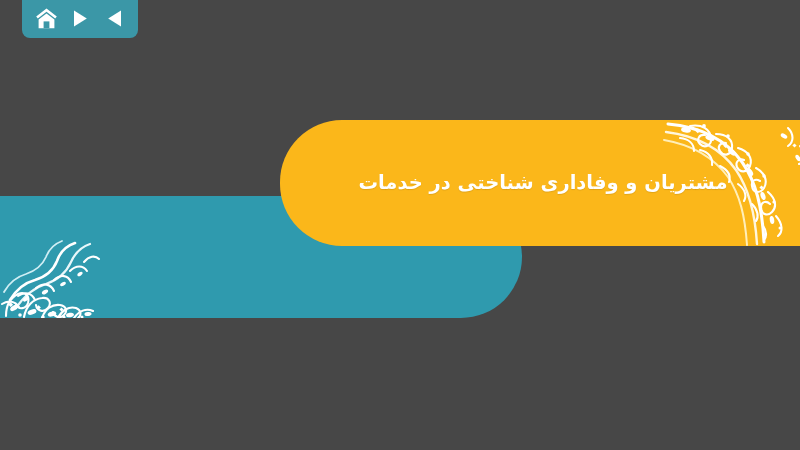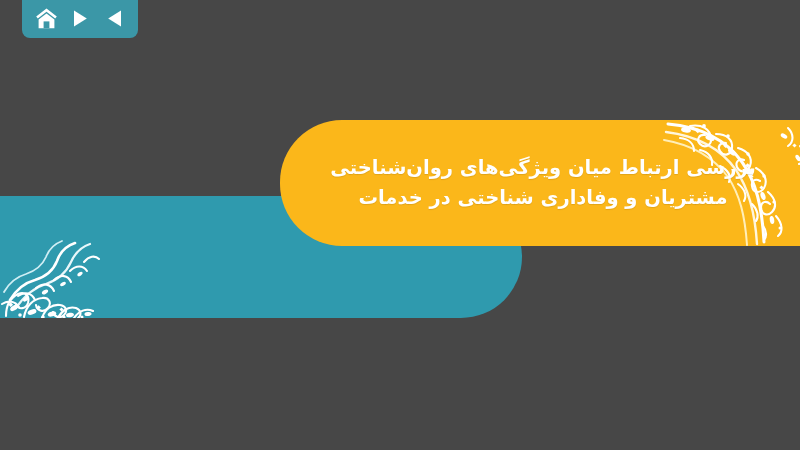--- a/index.html
+++ b/index.html
@@ -241,18 +241,17 @@
         <circle cx="104" cy="56" r="1.7"></circle>
         <circle cx="114" cy="82" r="1.6"></circle>
         <circle cx="120" cy="108" r="1.5"></circle>
         <circle cx="144" cy="14" r="1.6"></circle>
         <circle cx="154" cy="40" r="1.5"></circle>
         <circle cx="157" cy="70" r="1.4"></circle>
       </g>
     </svg>
 
     <h1 id="title">
-      <span class="line">بررسی ارتباط میان ویژگی‌های روان‌شناختی</span>
       <span class="line">مشتریان و وفاداری شناختی در خدمات</span>
     </h1>
   </div>
 
 </div>
 
 </body></html>

